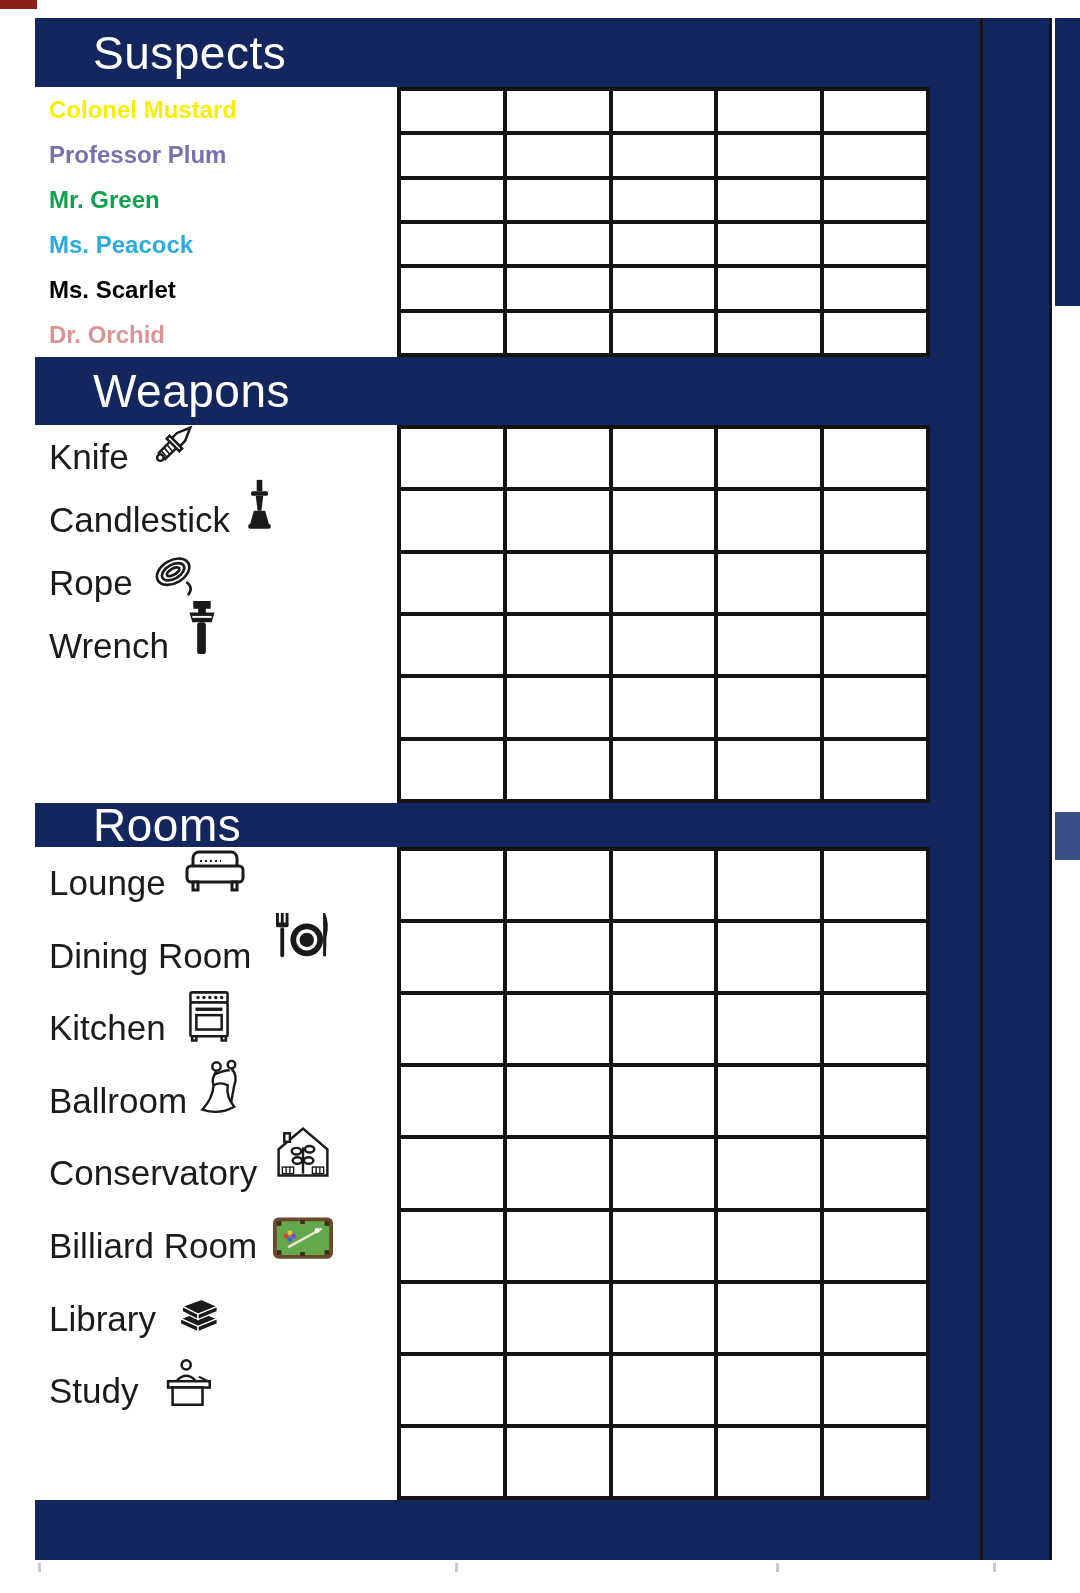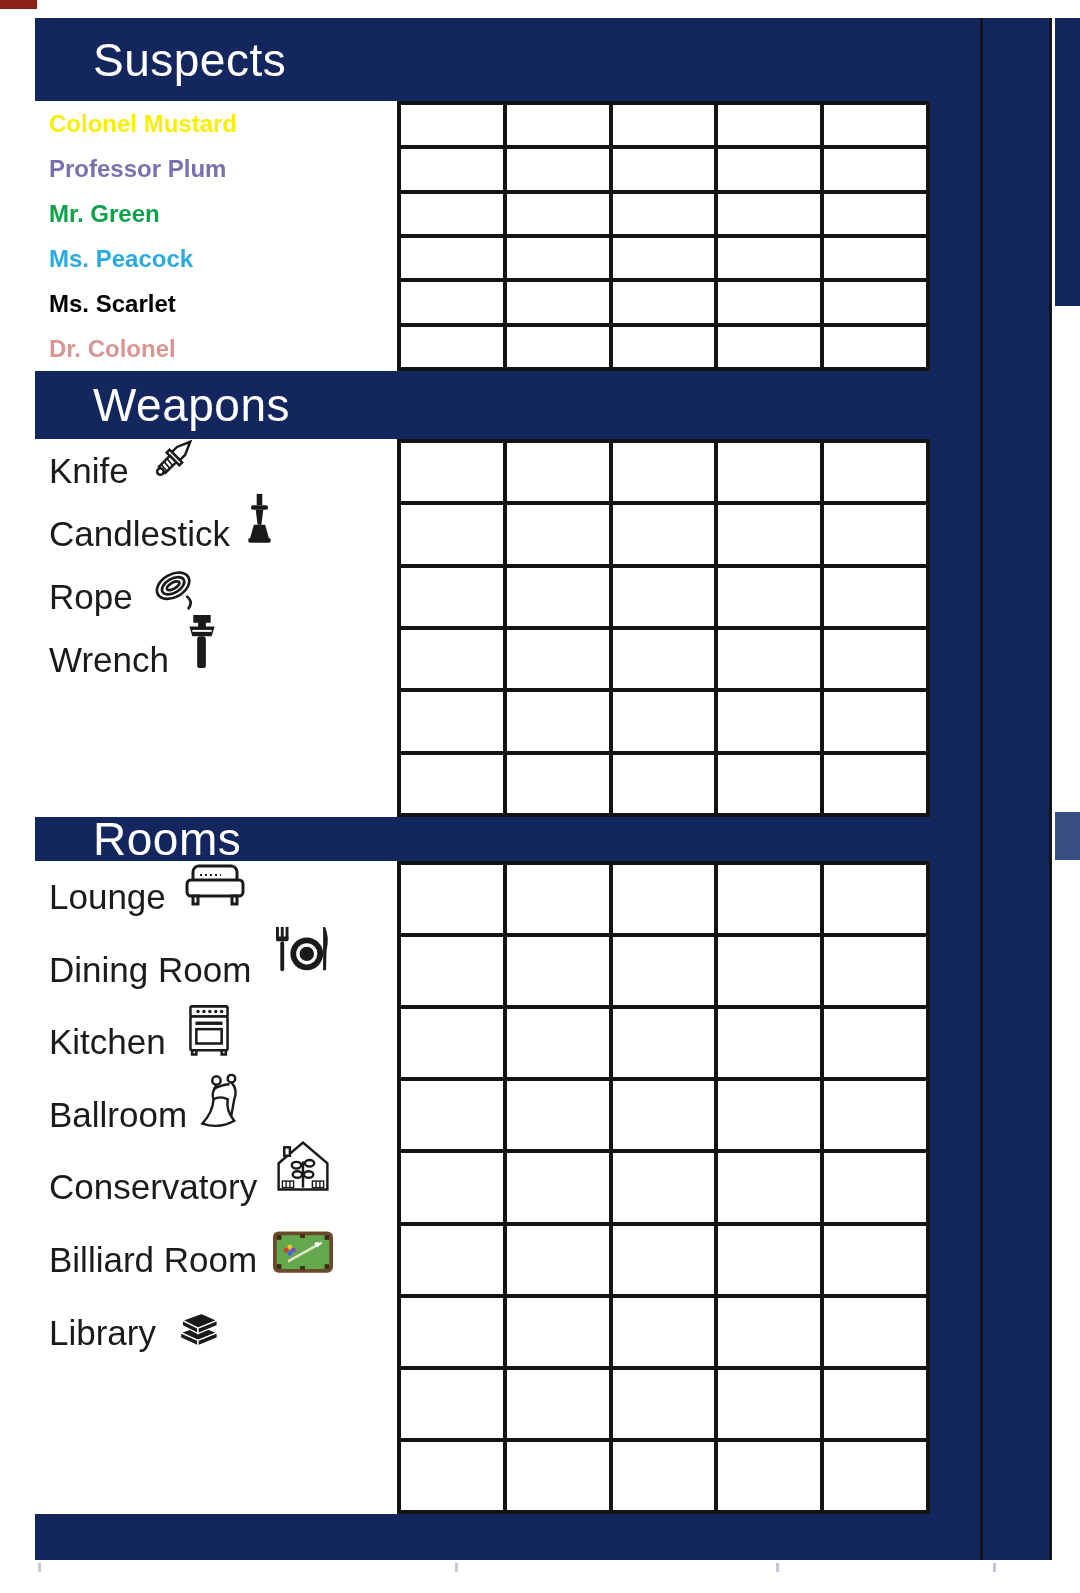--- a/index.html
+++ b/index.html
@@ -19,21 +19,21 @@
   }
   .inner-vline { position:absolute; left:945px; top:0; width:3px; height:100%; background:#141414; }
 
   .sliver-top   { position:absolute; left:1055px; top:18px;  width:25px; height:288px; background:#13265e; }
   .sliver-rooms { position:absolute; left:1055px; top:812px; width:25px; height:48px;  background:#3a4f86; }
 
   .tick { position:absolute; top:1563px; width:3px; height:9px; background:#c3c9d6; }
   .tick.t1 { left:38px; } .tick.t2 { left:455px; } .tick.t3 { left:776px; } .tick.t4 { left:993px; }
 
   .band { display:flex; align-items:center; padding-left:58px; }
-  .band.suspects { height:83px; }
+  .band.suspects { height:69px; }
   .band.weapons  { height:68px; }
   .band.rooms    { height:44px; }
   .band-title { color:#ffffff; font-size:46px; font-weight:400; letter-spacing:0.5px; }
 
   .row { display:flex; }
   .row.suspects { height:270px; }
   .row.weapons  { height:378px; }
   .row.rooms    { height:653px; }
 
   .list-panel { width:362px; flex:none; background:#ffffff; box-sizing:border-box; }
@@ -90,21 +90,21 @@
   <div class="band suspects">
     <div class="band-title">Suspects</div>
   </div>
   <div class="row suspects">
     <div class="list-panel">
       <div class="suspect-item" style="color: rgb(249, 239, 2);">Colonel Mustard</div>
       <div class="suspect-item" style="color: rgb(123, 112, 174);">Professor Plum</div>
       <div class="suspect-item" style="color: rgb(13, 162, 75);">Mr. Green</div>
       <div class="suspect-item" style="color: rgb(42, 170, 225);">Ms. Peacock</div>
       <div class="suspect-item" style="color: #000000;">Ms. Scarlet</div>
-      <div class="suspect-item" style="color: rgb(216, 149, 147);">Dr. Colonel</div>
+      <div class="suspect-item" style="color: rgb(216, 149, 147);">Dr. Orchid</div>
     </div>
     <div class="grid" style="grid-template-rows: repeat(6, 1fr);">
         <div class="cell"></div>
         <div class="cell"></div>
         <div class="cell"></div>
         <div class="cell"></div>
         <div class="cell"></div>
         <div class="cell"></div>
         <div class="cell"></div>
         <div class="cell"></div>
@@ -360,20 +360,32 @@
               <path d="M12 38 v6 l20 9 v-6 z"></path>
               <path d="M54 38 v6 l-22 9 v-6 z"></path>
               <path d="M14 24 L36 16 L54 24 L32 33 Z"></path>
               <path d="M14 24 v6 l18 9 v-6 z"></path>
               <path d="M54 24 v6 l-22 9 v-6 z"></path>
             </g>
           </svg>
         </span>
       </div>
 
+      <div class="item">
+        <span class="label">Study</span>
+        <span class="icon icon-study">
+          <svg width="58" height="52" viewBox="0 0 64 56" fill="#ffffff" stroke="#1a1a1a" stroke-width="2.8">
+            <circle cx="30" cy="8" r="5"></circle>
+            <path d="M20 25 q10 -10 20 0" fill="none"></path>
+            <path d="M44 21 l8 4 -3 4" fill="none" stroke-width="2.2"></path>
+            <rect x="10" y="26" width="46" height="7"></rect>
+            <rect x="15" y="33" width="33" height="19"></rect>
+          </svg>
+        </span>
+      </div>
 
     </div>
     <div class="grid" style="grid-template-rows: repeat(9, 1fr);">
         <div class="cell"></div>
         <div class="cell"></div>
         <div class="cell"></div>
         <div class="cell"></div>
         <div class="cell"></div>
         <div class="cell"></div>
         <div class="cell"></div>

